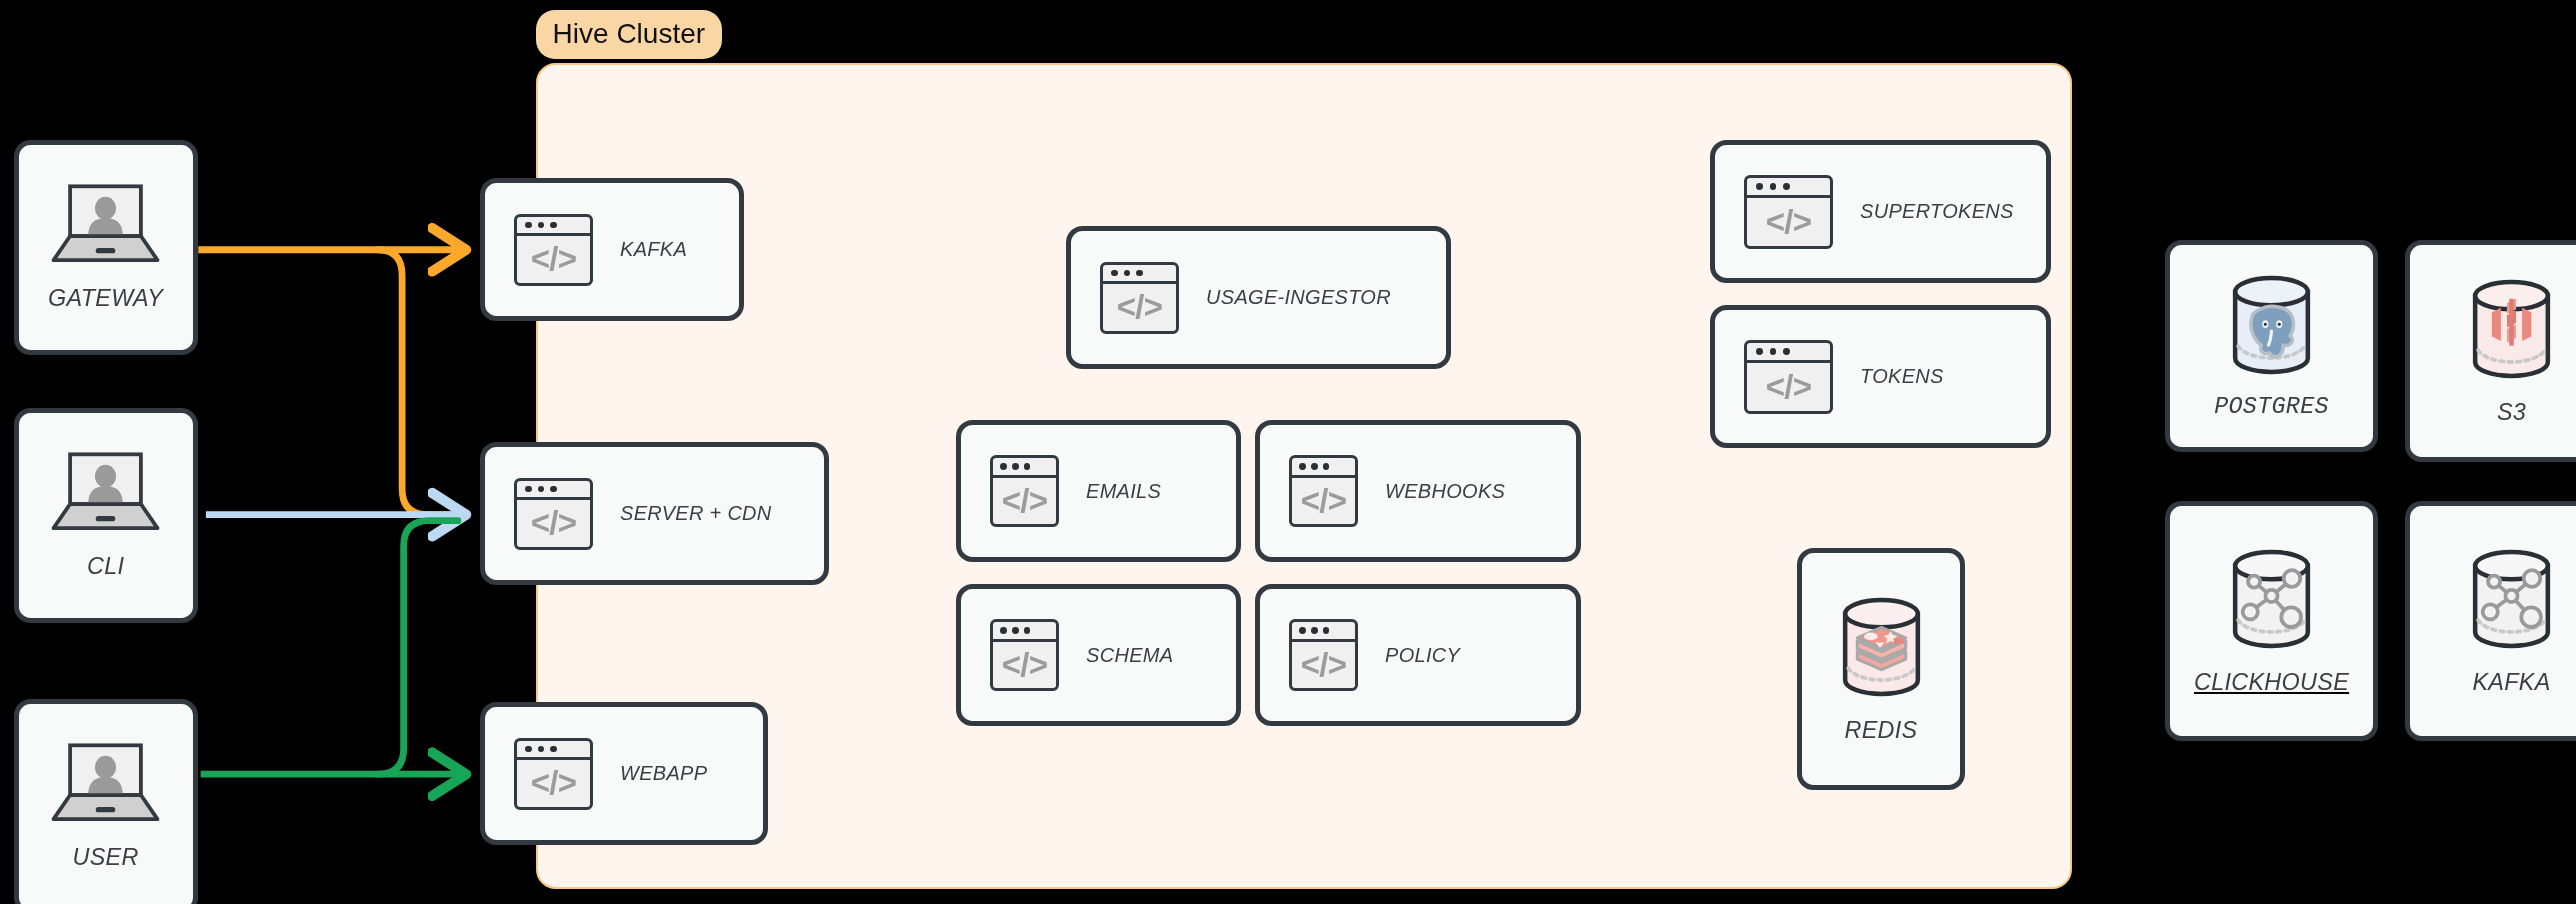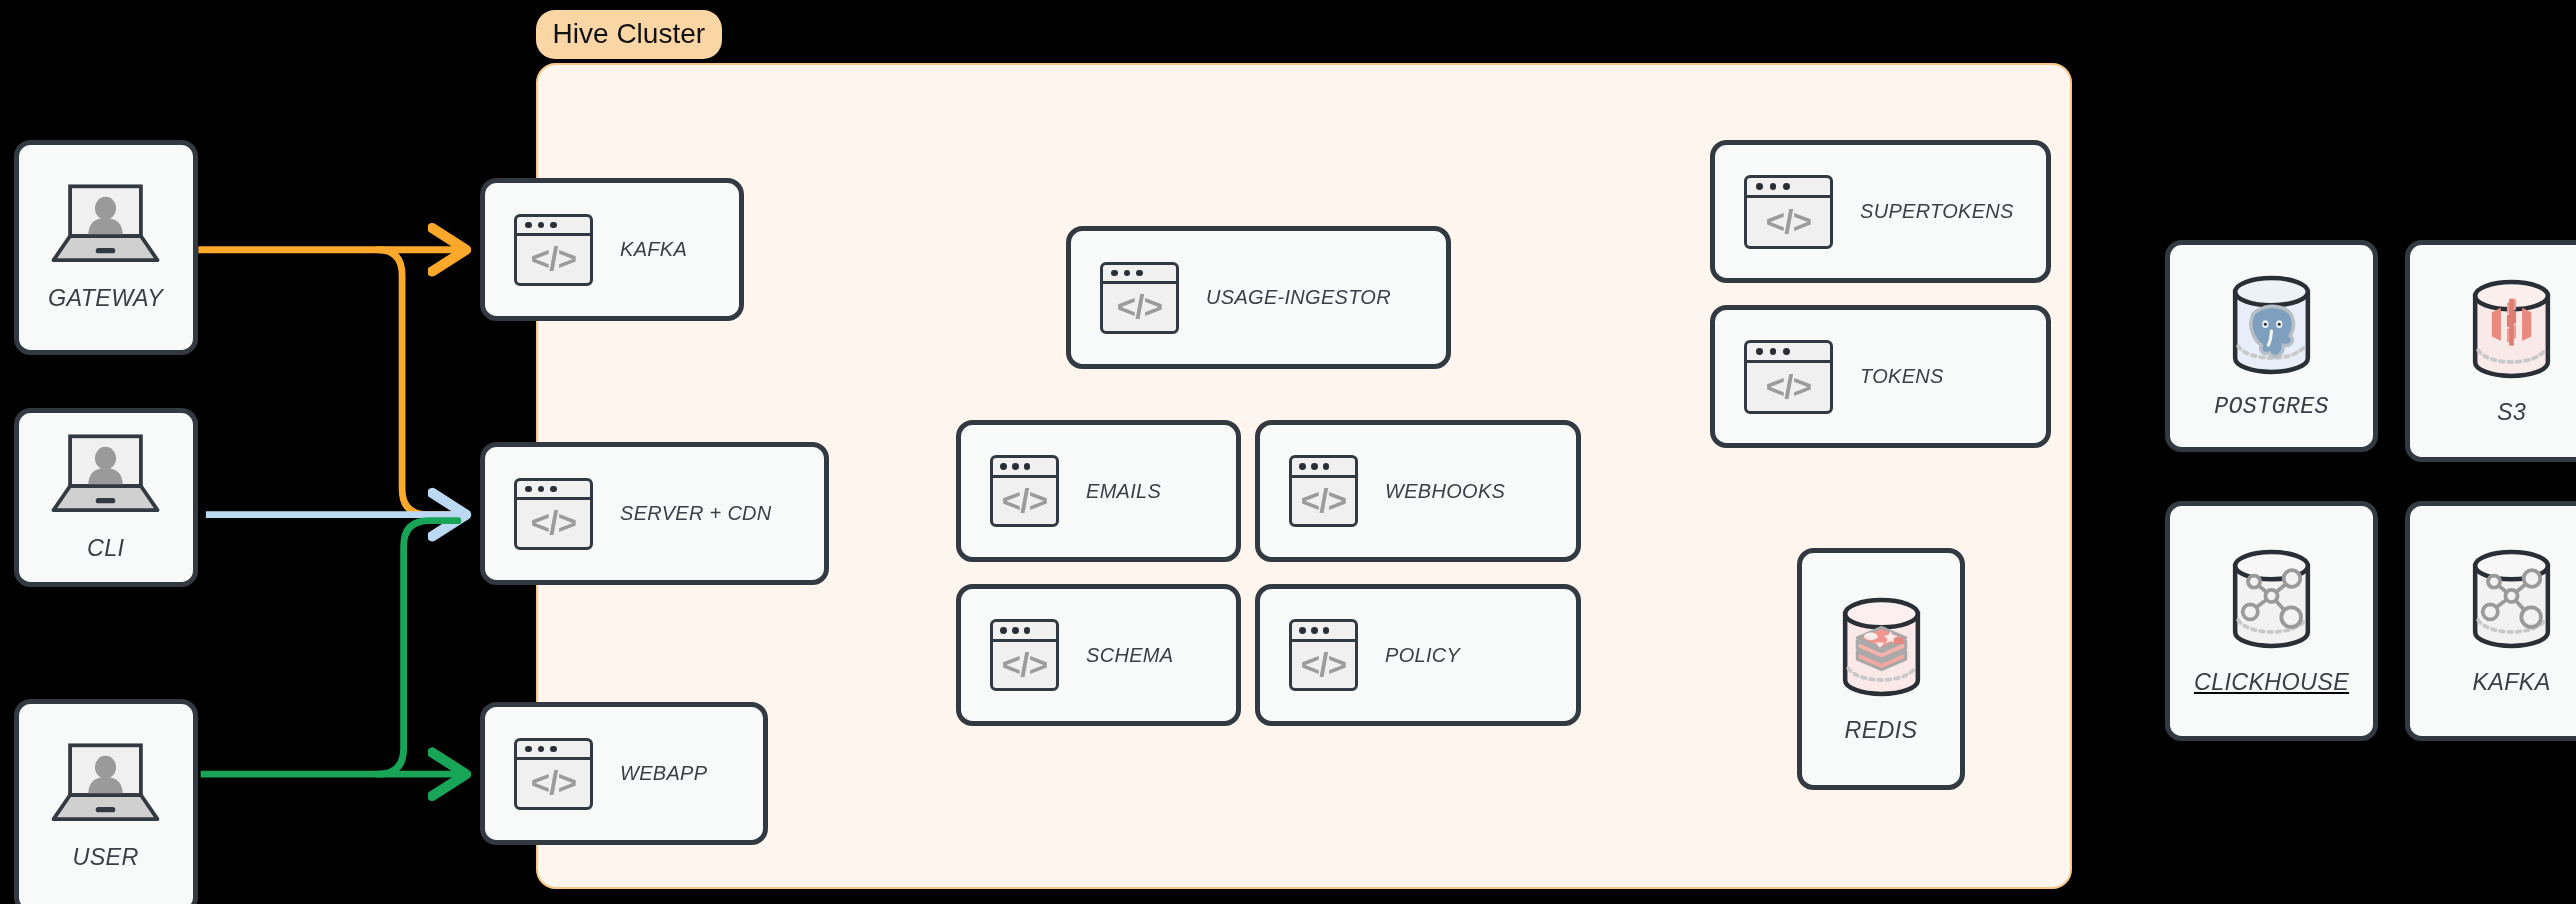--- a/index.html
+++ b/index.html
@@ -111,21 +111,21 @@
         <ellipse cx="75" cy="33" rx="14" ry="15" fill="#9A9A9A"></ellipse>
         <path d="M52 70 q0 -24 23 -24 q23 0 23 24 z" fill="#9A9A9A"></path>
         <path d="M28 70 L122 70 L144 102 L6 102 Z" fill="#D0D0D0" stroke="#333940" stroke-width="5" stroke-linejoin="round"></path>
         <path d="M28 70 L122 70" stroke="#333940" stroke-width="3" stroke-dasharray="5 4"></path>
         <rect x="62" y="86" width="26" height="7" rx="3.5" fill="#333940"></rect>
       </svg>
     </div>
     <div class="node-label">GATEWAY</div>
   </div>
 
-  <div class="node client vert" style="left:13.6px;top:408px;width:184px;height:179px;">
+  <div class="node client vert" style="left:13.6px;top:408px;width:184px;height:215px;">
     <div class="laptop">
       <svg viewBox="0 0 150 112" width="113" height="85">
         <rect x="28" y="4" width="94" height="66" fill="#F0F0F0" stroke="#333940" stroke-width="5"></rect>
         <ellipse cx="75" cy="33" rx="14" ry="15" fill="#9A9A9A"></ellipse>
         <path d="M52 70 q0 -24 23 -24 q23 0 23 24 z" fill="#9A9A9A"></path>
         <path d="M28 70 L122 70 L144 102 L6 102 Z" fill="#D0D0D0" stroke="#333940" stroke-width="5" stroke-linejoin="round"></path>
         <path d="M28 70 L122 70" stroke="#333940" stroke-width="3" stroke-dasharray="5 4"></path>
         <rect x="62" y="86" width="26" height="7" rx="3.5" fill="#333940"></rect>
       </svg>
     </div>

